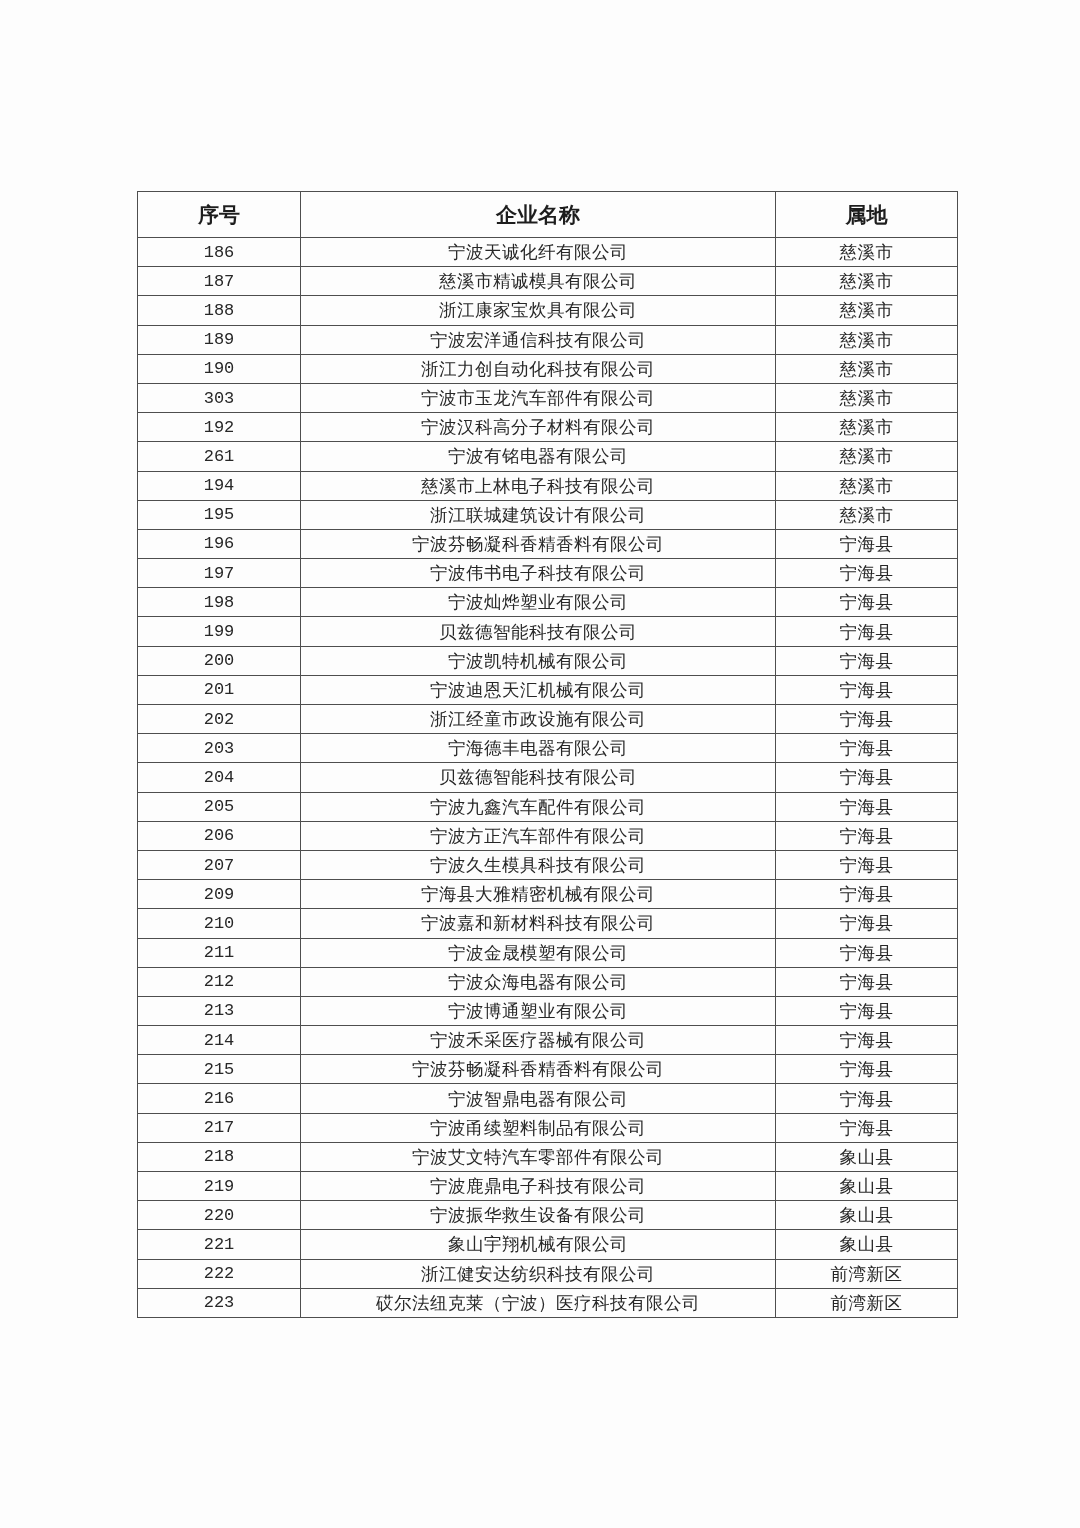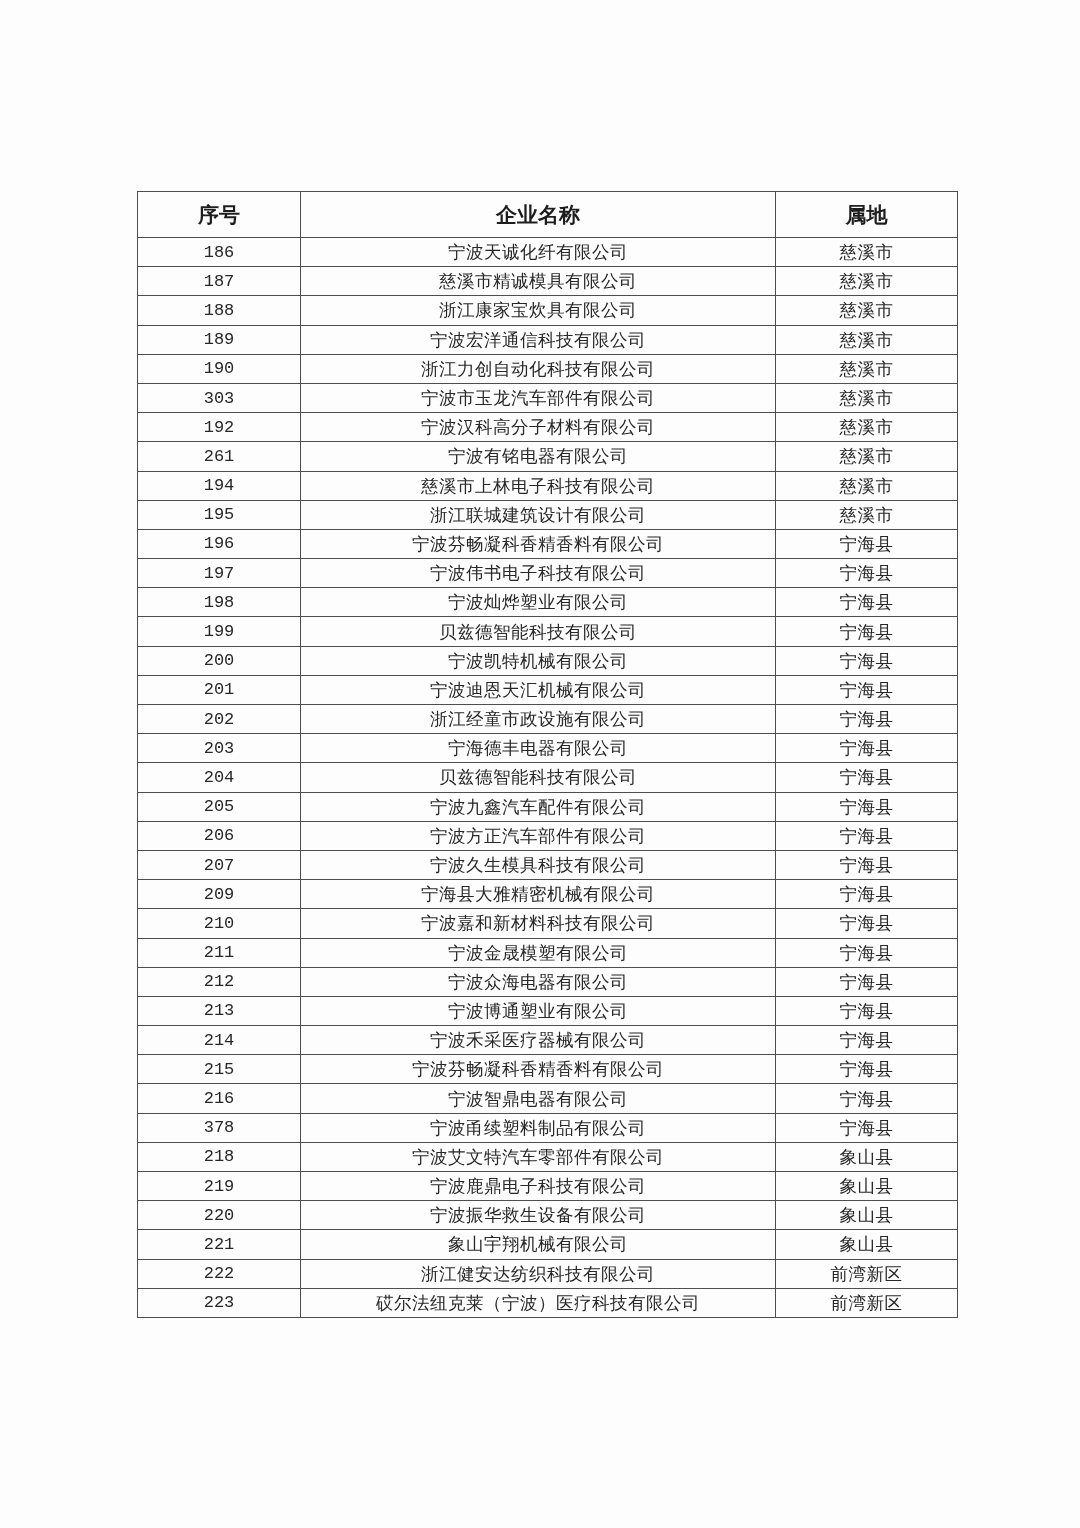--- a/index.html
+++ b/index.html
@@ -218,21 +218,21 @@
           <td class="col-no">215</td>
           <td class="col-name">宁波芬畅凝科香精香料有限公司</td>
           <td class="col-loc">宁海县</td>
         </tr>
         <tr>
           <td class="col-no">216</td>
           <td class="col-name">宁波智鼎电器有限公司</td>
           <td class="col-loc">宁海县</td>
         </tr>
         <tr>
-          <td class="col-no">378</td>
+          <td class="col-no">217</td>
           <td class="col-name">宁波甬续塑料制品有限公司</td>
           <td class="col-loc">宁海县</td>
         </tr>
         <tr>
           <td class="col-no">218</td>
           <td class="col-name">宁波艾文特汽车零部件有限公司</td>
           <td class="col-loc">象山县</td>
         </tr>
         <tr>
           <td class="col-no">219</td>

